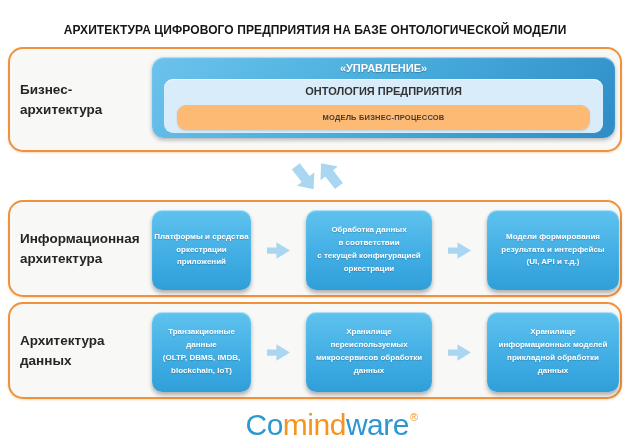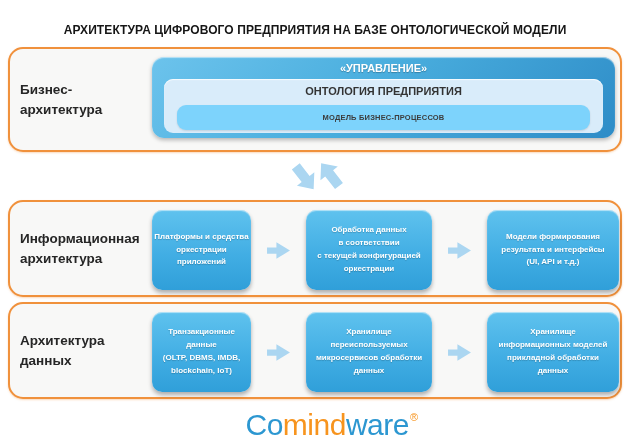--- a/index.html
+++ b/index.html
@@ -42,21 +42,21 @@
     position:absolute;left:12px;right:12px;top:22px;bottom:5px;
     background:#d9ecfa;border-radius:9px;
     box-shadow:inset 0 1px 1px rgba(255,255,255,0.8);
   }
   .stack-l2-title{
     height:25px;line-height:25px;text-align:center;
     color:#333333;font-weight:bold;font-size:11px;
   }
   .stack-l3{
     position:absolute;left:13px;right:13px;top:26px;bottom:3px;
-    background:#7dd3fc;border-radius:9px;
+    background:#fdba74;border-radius:9px;
     box-shadow:0 1px 2px rgba(0,0,0,0.12);
     display:flex;align-items:center;justify-content:center;
     color:#3c3c3c;font-weight:bold;font-size:7.5px;letter-spacing:0.2px;
   }
   
   .big-arrows{
     position:absolute;left:292px;top:154px;width:52px;height:46px;
     transform:rotate(-38deg);
   }
   

